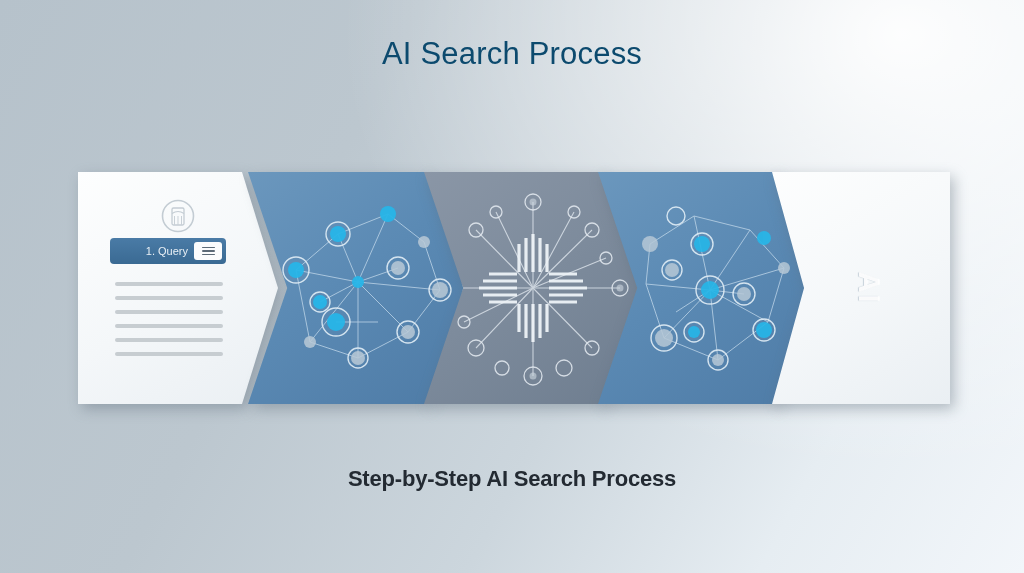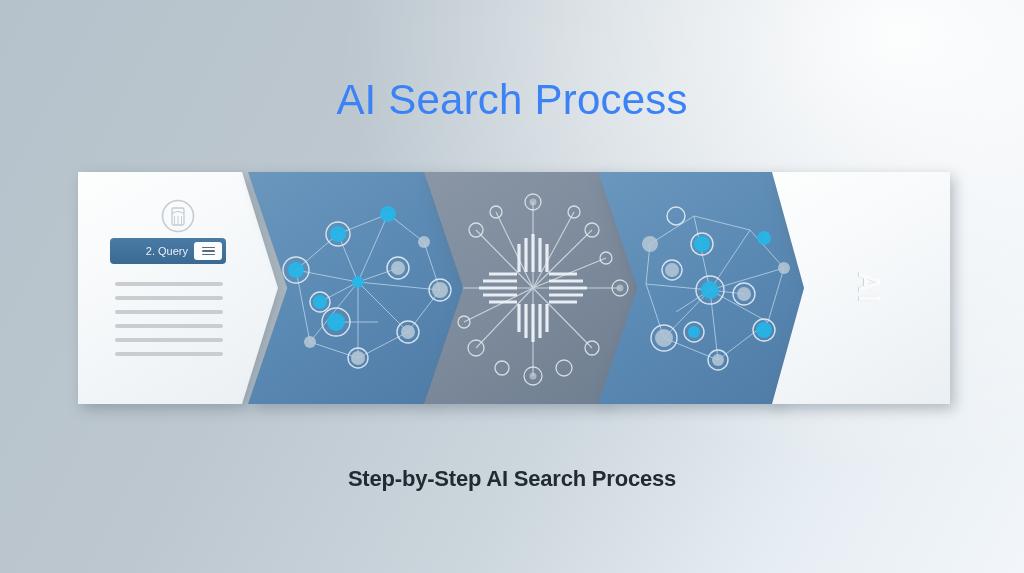--- a/index.html
+++ b/index.html
@@ -9,23 +9,22 @@
     background:
       radial-gradient(ellipse 900px 700px at 88% 6%, rgba(255,255,255,0.95) 0%, rgba(255,255,255,0.0) 62%),
       linear-gradient(118deg, #b6c2cb 0%, #bcc7cf 32%, #ccd6dd 58%, #e6edf2 80%, #f2f6fa 100%);
     position:relative;
   }
 
   
   #page-title {
     position:absolute; top:36px; left:0; width:100%;
     text-align:center;
-    font-size:42px; font-weight:400; letter-spacing:0.2px;
-    color:#3b82f6;
-    margin-top:40px;
+    font-size:31px; font-weight:400; letter-spacing:0.2px;
+    color:#0c4a6e;
   }
 
   
   #page-caption {
     position:absolute; top:466px; left:0; width:100%;
     text-align:center;
     font-size:22px; font-weight:700; letter-spacing:-0.2px;
     color:#232a32;
   }
 
@@ -99,21 +98,21 @@
           <circle cx="20" cy="20" r="15.5" fill="none" stroke="#c3ccd3" stroke-width="1.6"></circle>
           <rect x="14" y="12" width="12" height="17" rx="1.5" fill="none" stroke="#c3ccd3" stroke-width="1.3"></rect>
           <path d="M14 17.5 q6 -4 12 0" fill="none" stroke="#c3ccd3" stroke-width="1.1"></path>
           <line x1="16.5" y1="20" x2="16.5" y2="29" stroke="#c9d1d7" stroke-width="1"></line>
           <line x1="20" y1="20" x2="20" y2="29" stroke="#c9d1d7" stroke-width="1"></line>
           <line x1="23.5" y1="20" x2="23.5" y2="29" stroke="#c9d1d7" stroke-width="1"></line>
         </svg>
       </div>
 
       <div id="query-bar">
-        <span id="query-label">2. Query</span>
+        <span id="query-label">1. Query</span>
         <span id="query-menu-button">
           <i></i>
             <i></i>
             <i></i>
         </span>
       </div>
 
       <div class="doc-lines">
         <div class="doc-line"></div>
         <div class="doc-line"></div>

